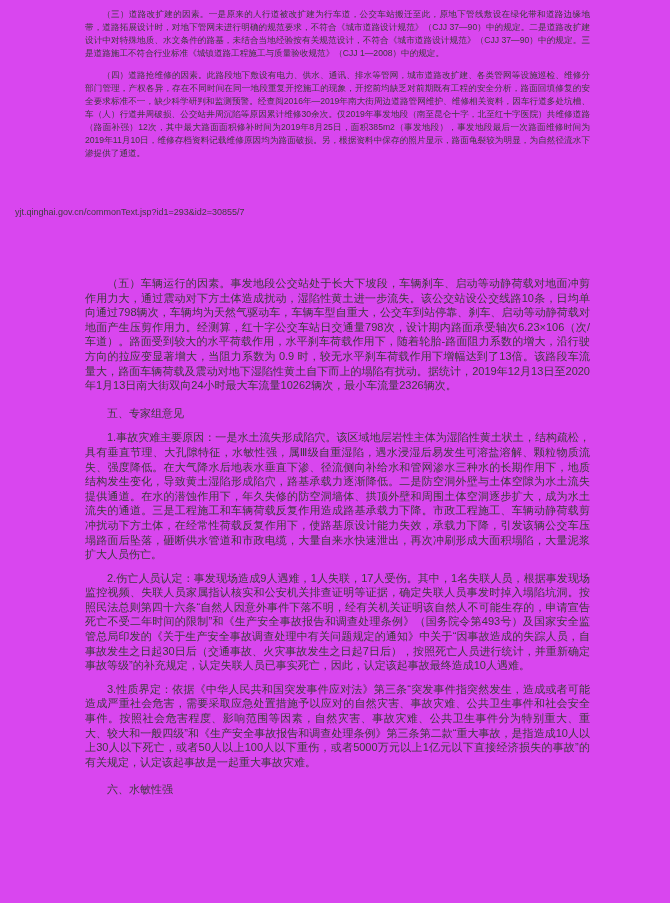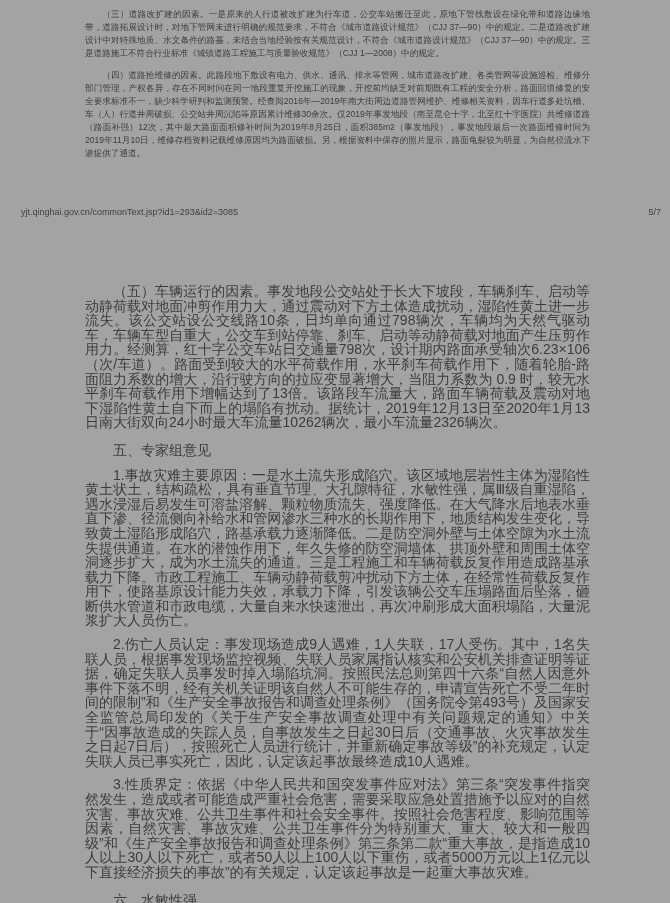--- a/index.html
+++ b/index.html
@@ -4,40 +4,40 @@
 <style>
   html, body {
     margin: 0;
     padding: 0;
     background: #ffffff;
   }
   .page {
     position: relative;
     width: 670px;
     height: 903px;
-    background: #a3a3a3;
+    background: #d946ef;
     overflow: hidden;
     color: #3c3c3c;
     font-family: "Liberation Sans", sans-serif;
   }
   .article {
     position: absolute;
     left: 85px;
     width: 505px;
     text-align: justify;
   }
   .article.top {
     top: 8px;
     font-size: 8.6px;
     line-height: 13px;
   }
   .article.second {
-    top: 284px;
+    top: 276px;
     bottom: 0;
-    font-size: 14px;
+    font-size: 11px;
     line-height: 14.6px;
     overflow: hidden;
   }
   .article p {
     margin: 0 0 9px 0;
     text-indent: 2em;
   }
   .article p.heading {
     margin-top: 13px;
     margin-bottom: 10px;
@@ -45,23 +45,21 @@
   .printbar {
     position: absolute;
     left: 15px;
     width: 640px;
     font-size: 9px;
     color: #3f3f3f;
   }
   .pagefooter {
     top: 207px;
     display: flex;
-    justify-content: space-between;
     align-items: baseline;
-    margin-left: 6px;
   }
   .pageheader {
     top: 254px;
     height: 14px;
   }
   .pageheader .date {
     position: absolute;
     left: 0;
     top: 0;
   }

